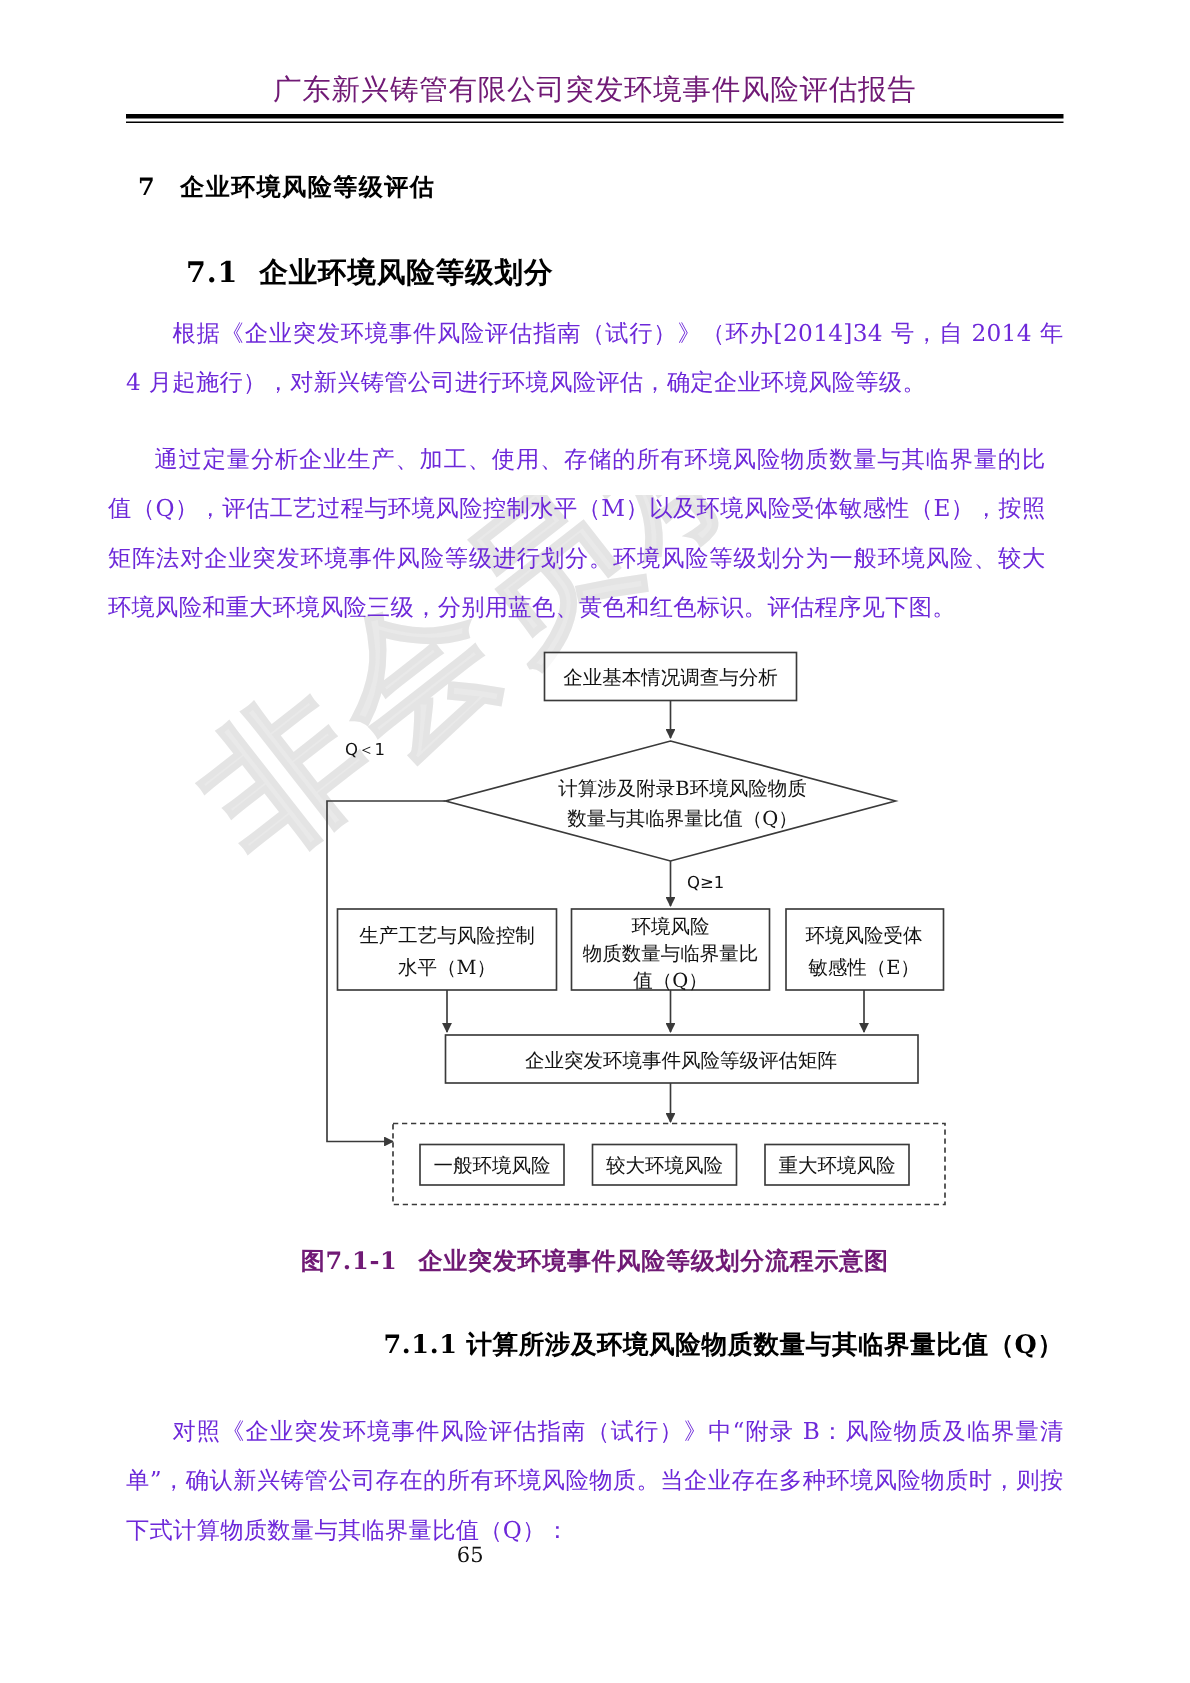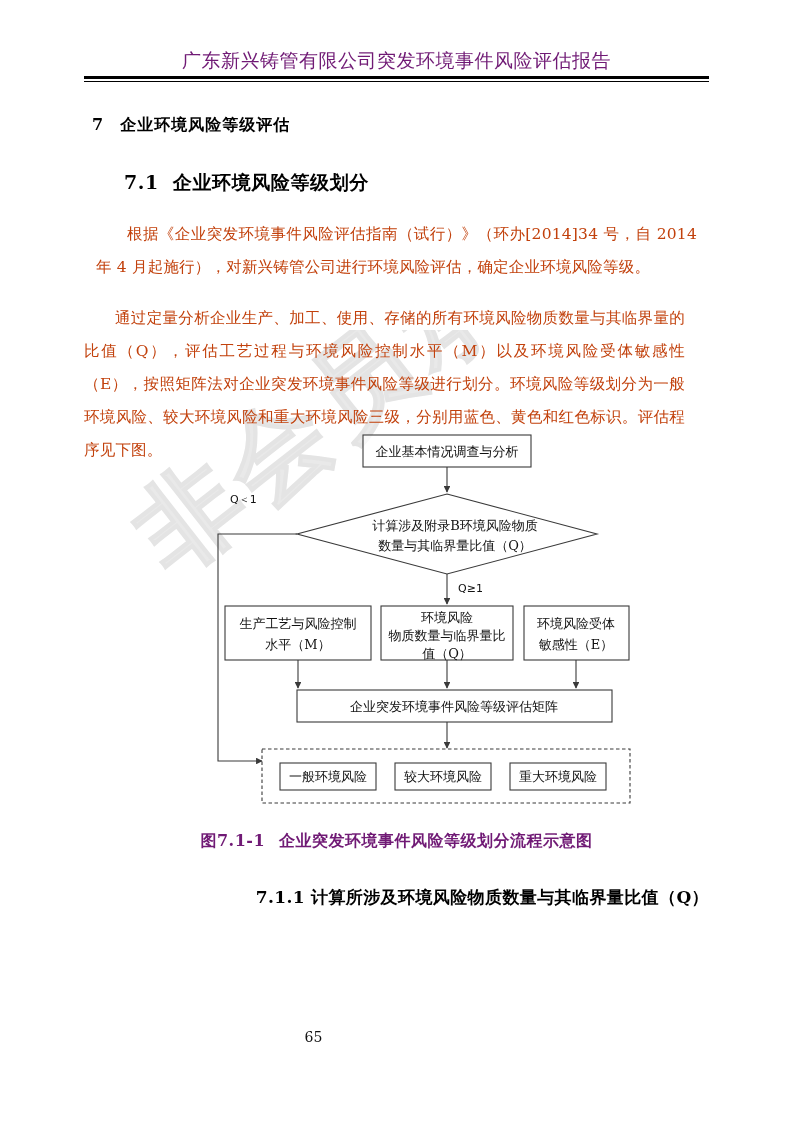--- a/index.html
+++ b/index.html
@@ -120,27 +120,27 @@
     font-weight: 700;
     letter-spacing: 0.4px;
     line-height: 26px;
     color: #000;
     text-align: right;
   }
   h3.subsub .num { margin-right: 6px; }
 
   
   p.para {
-    margin: 12px;
+    margin: 0;
     font-size: 15.5px;
     line-height: 33px;
     text-align: justify;
     text-justify: inter-ideograph;
     letter-spacing: 0.2px;
-    color: #c2410c;
+    color: #6d28d9;
   }
   p.indent { text-indent: 2em; }
 
   .p1 { position: absolute; left: 84px; top: 206px; width: 625px; z-index: 2; }
   .p2 { position: absolute; left: 72px; top: 290px; width: 625px; z-index: 2; }
 
   
   .fig-caption {
     position: absolute;
     left: 84px;
@@ -319,16 +319,19 @@
   <div class="fig-caption">
     <span class="cnum">图7.1-1</span><span>企业突发环境事件风险等级划分流程示意图</span>
   </div>
 
   <div class="h311">
     <h3 class="subsub">
       <span class="num">7.1.1</span><span>计算所涉及环境风险物质数量与其临界量比值（Q）</span>
     </h3>
   </div>
 
+  <div class="p3">
+    <p class="para indent">对照《企业突发环境事件风险评估指南（试行）》中“附录 B：风险物质及临界量清单”，确认新兴铸管公司存在的所有环境风险物质。当企业存在多种环境风险物质时，则按下式计算物质数量与其临界量比值（Q）：</p>
+  </div>
 
   <div class="page-number">65</div>
 
 </div>
 
 </body></html>

